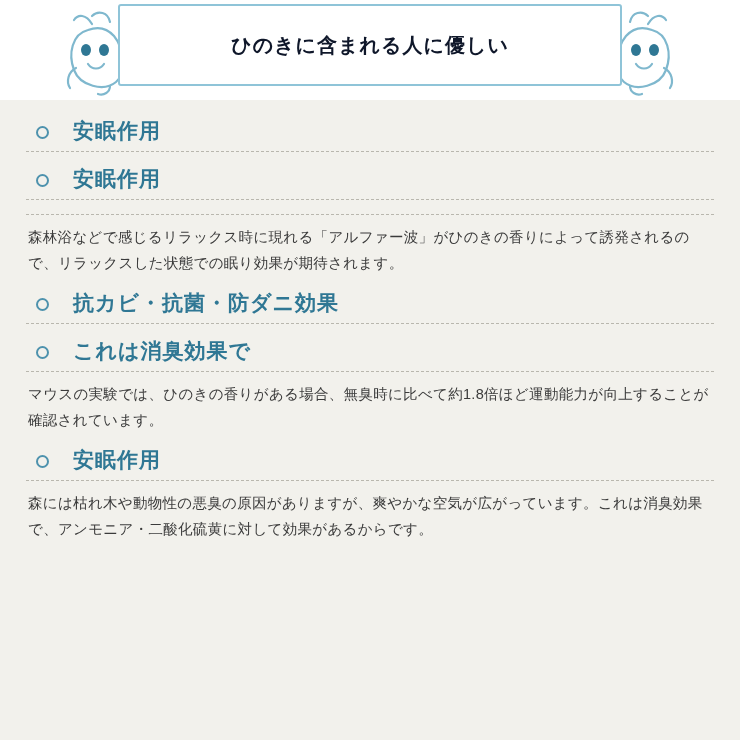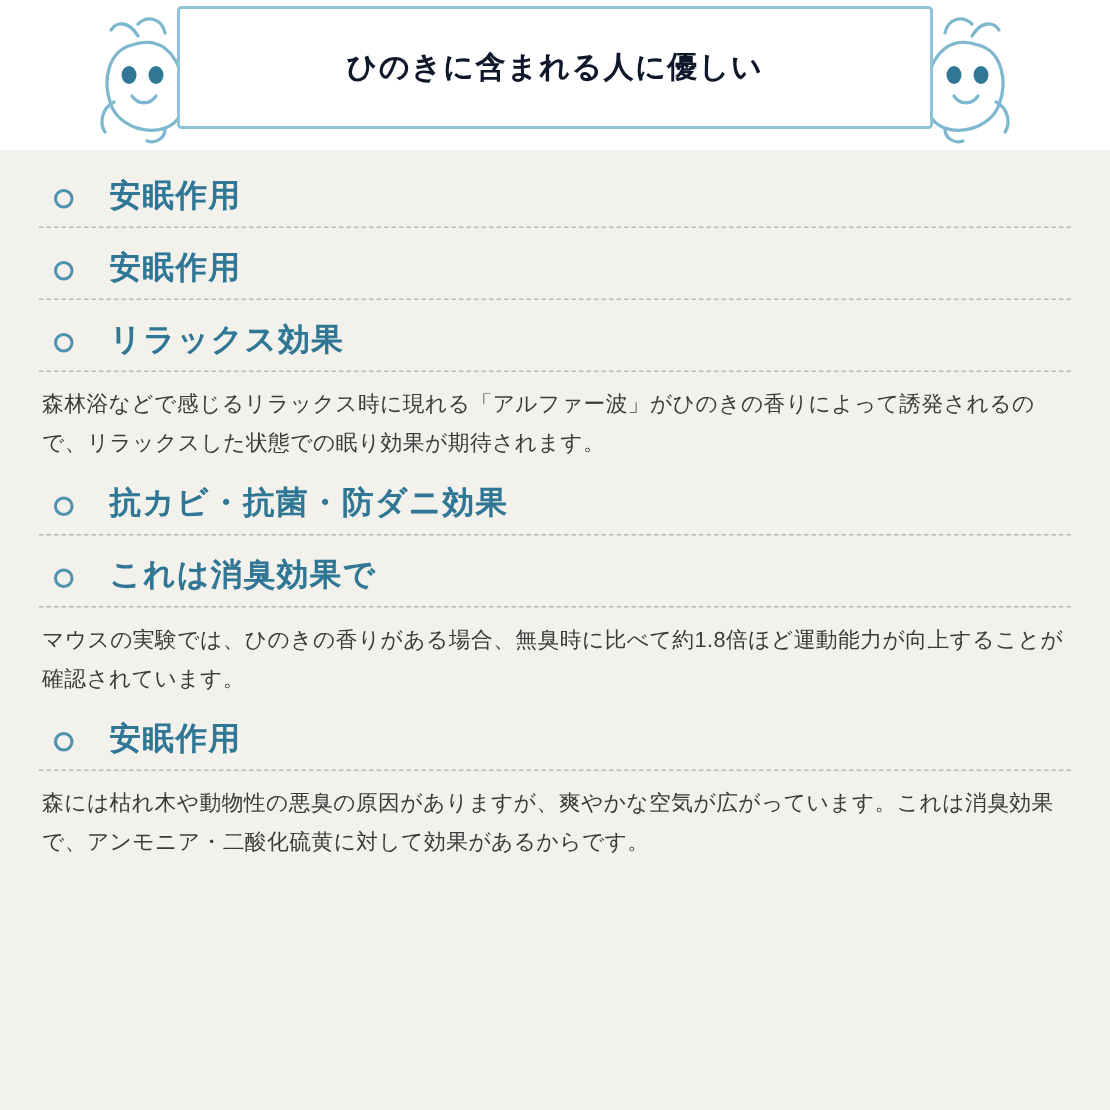--- a/index.html
+++ b/index.html
@@ -156,24 +156,20 @@
 
     <div class="section">
       <div class="sec-head">
         <span class="circle-icon"></span>
         <span class="sec-title">安眠作用</span>
       </div>
       <div class="divider"></div>
     </div>
 
     <div class="section">
-      <div class="sec-head">
-        <span class="circle-icon"></span>
-        <span class="sec-title">リラックス効果</span>
-      </div>
       <div class="divider"></div>
       <div class="sec-body">森林浴などで感じるリラックス時に現れる「アルファー波」がひのきの香りによって誘発されるので、リラックスした状態での眠り効果が期待されます。</div>
     </div>
 
     <div class="section">
       <div class="sec-head">
         <span class="circle-icon"></span>
         <span class="sec-title">抗カビ・抗菌・防ダニ効果</span>
       </div>
       <div class="divider"></div>

